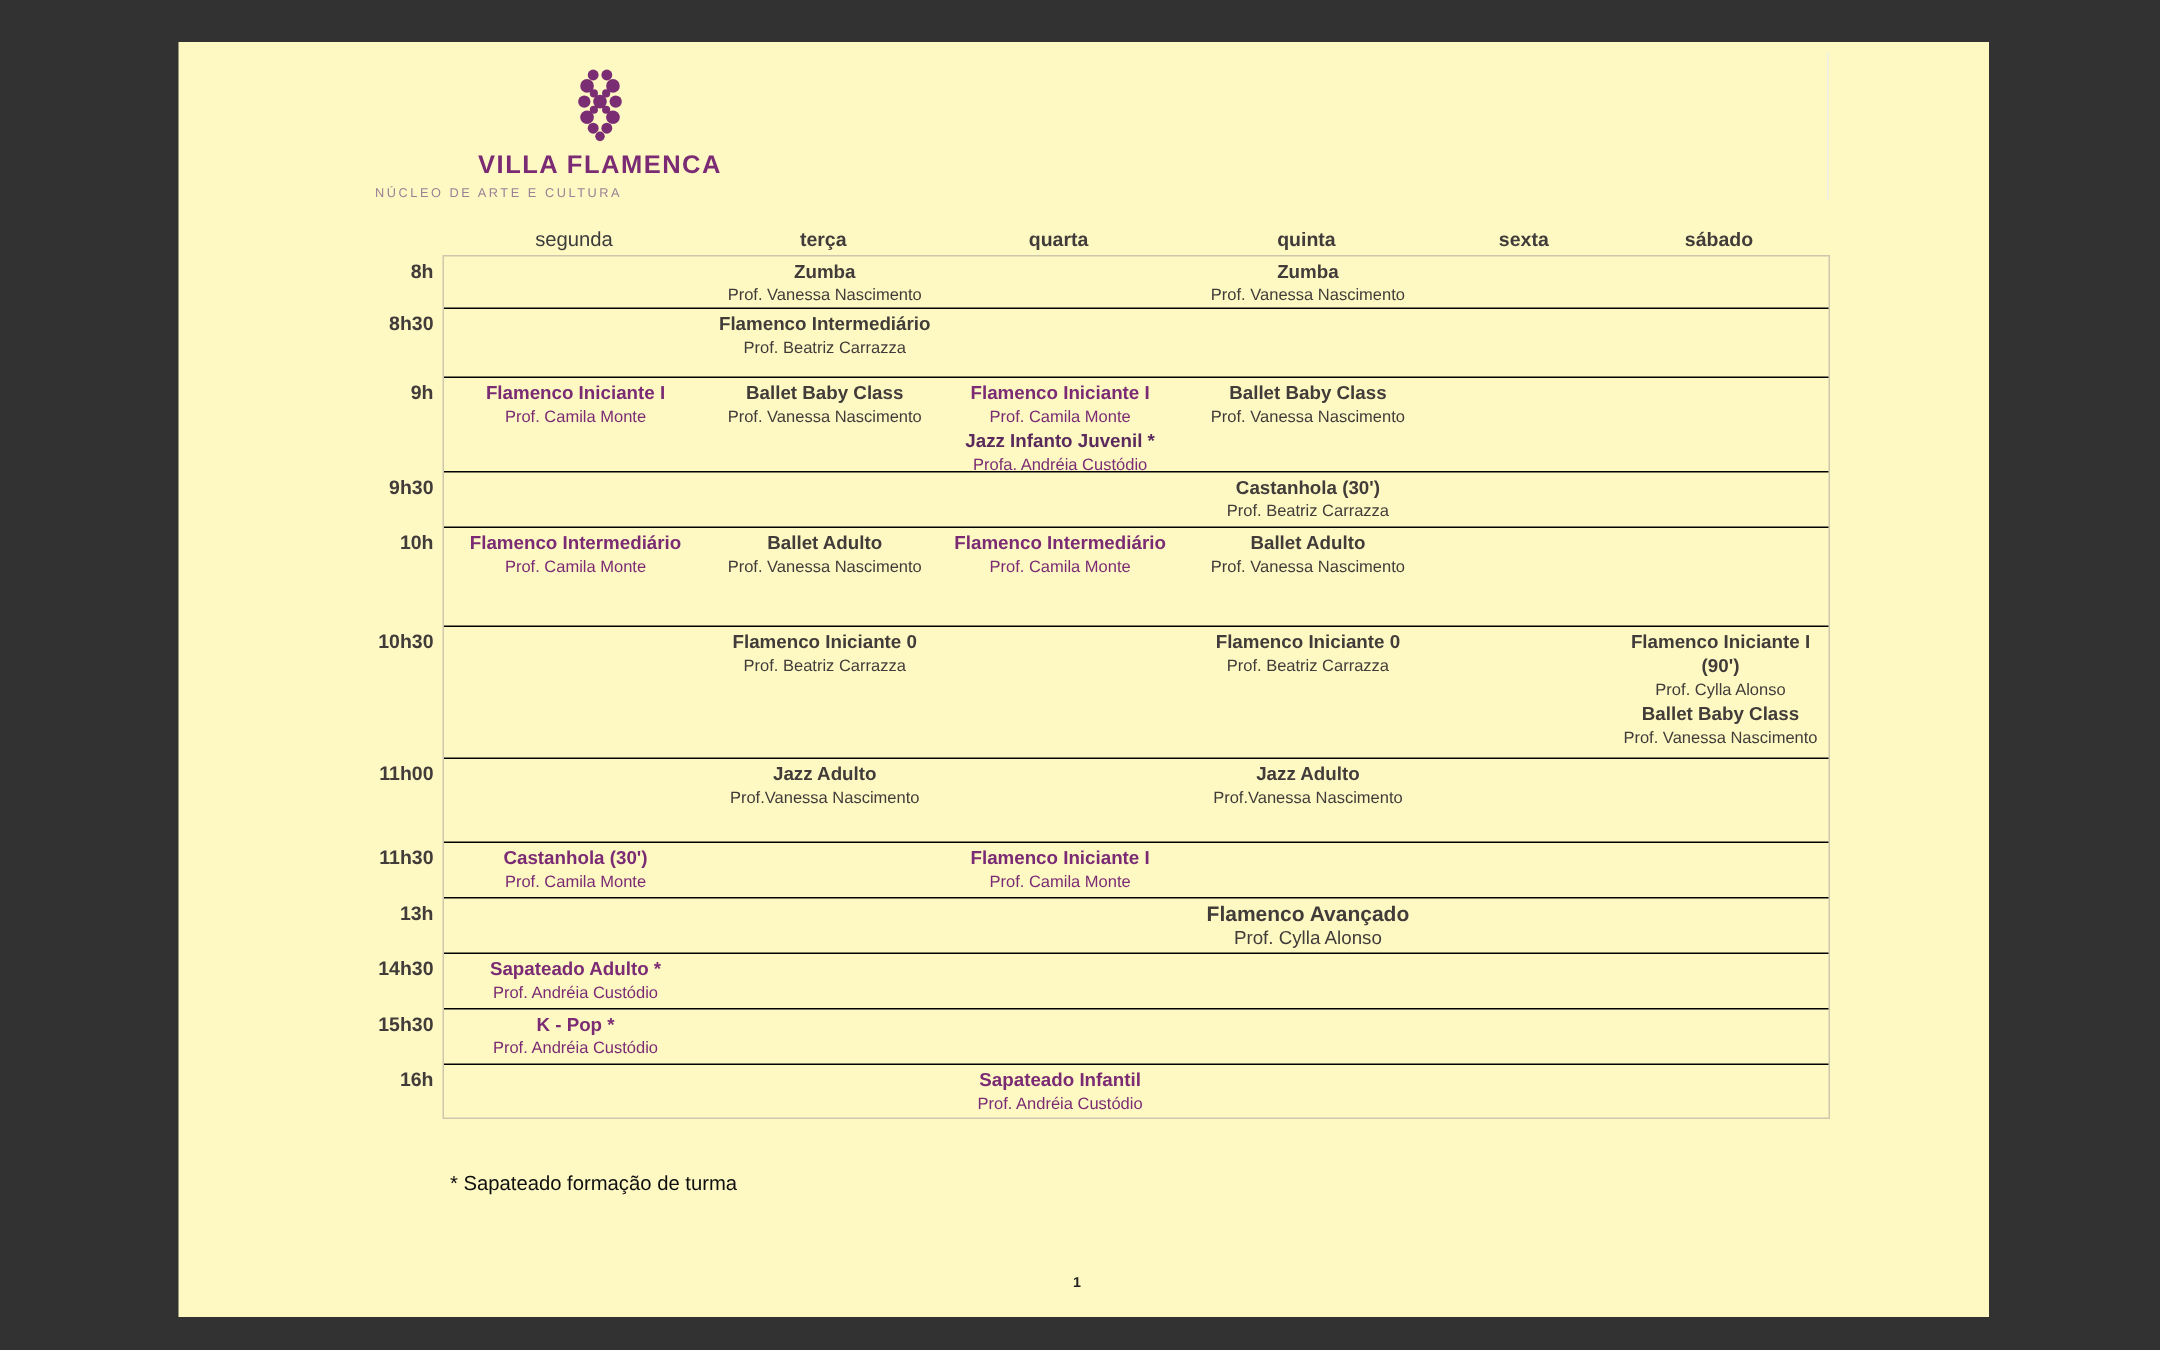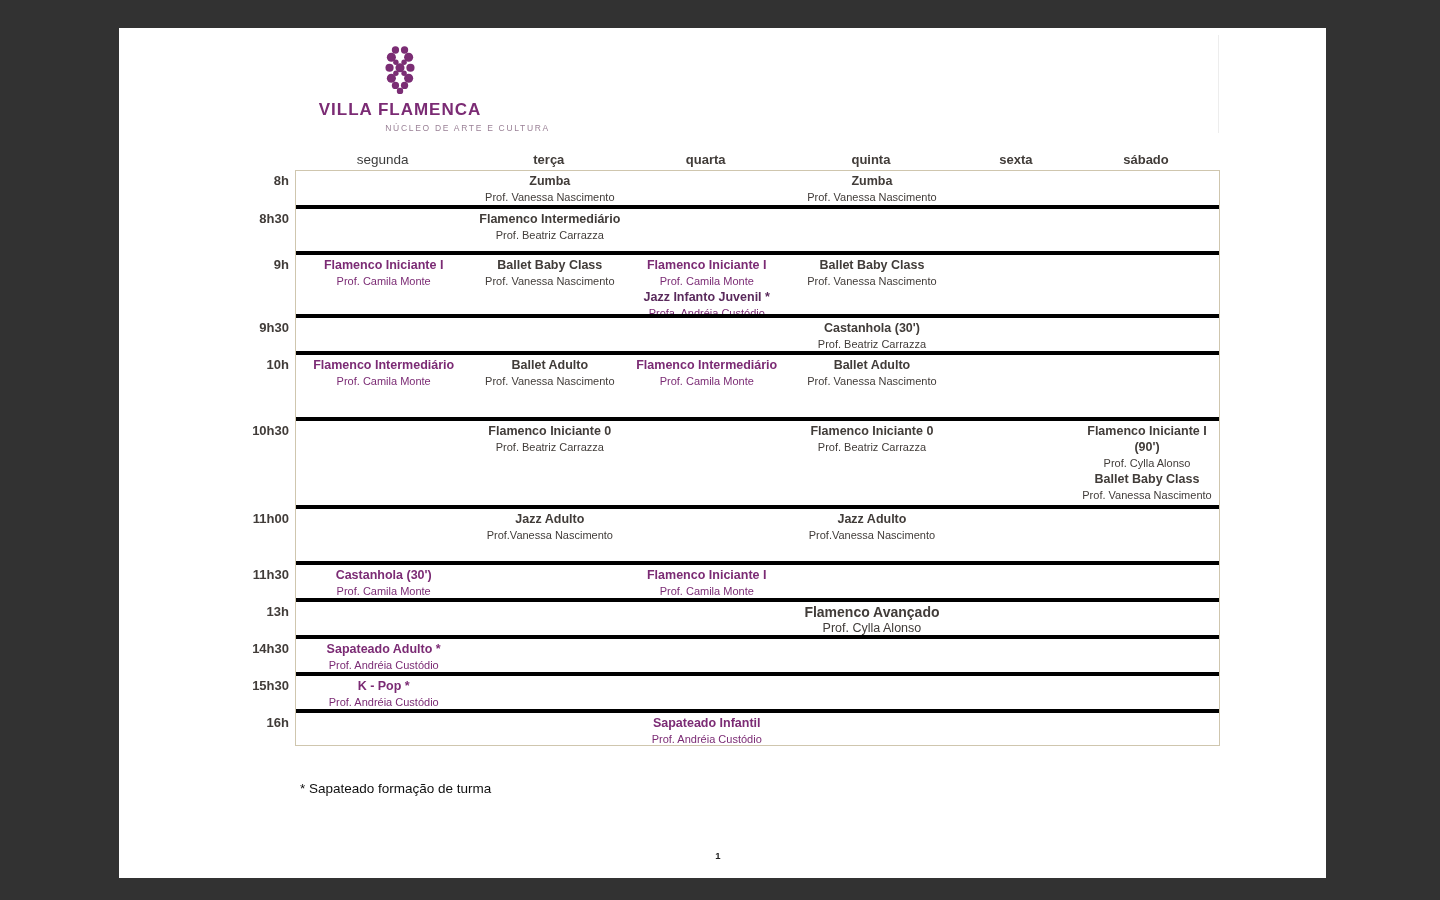--- a/index.html
+++ b/index.html
@@ -6,51 +6,51 @@
   body{
     width:1440px;height:900px;
     background:#323232;
     font-family:"Liberation Sans", sans-serif;
     overflow:hidden;
     position:relative;
   }
   .page{
     position:absolute;left:119px;top:28px;
     width:1207px;height:850px;
-    background:#ffffff;
+    background:#fef9c3;
   }
   
   .logo-icon{position:absolute;left:261px;top:14px;}
   .logo-title{
     position:absolute;left:131px;top:72px;width:300px;
     text-align:center;font-size:17px;font-weight:bold;
     letter-spacing:1px;color:#7b2b74;white-space:nowrap;
   }
   .logo-sub{
     position:absolute;left:131px;top:95px;width:300px;
-    text-align:right;font-size:8.5px;letter-spacing:1.7px;
+    text-align:left;font-size:8.5px;letter-spacing:1.7px;
     color:#9a8196;white-space:nowrap;
   }
   .vline{position:absolute;left:1099px;top:7px;width:1px;height:98px;background:#ededed;}
 
   
   .day-row{position:absolute;left:176px;top:124px;width:923px;height:17px;}
   .day{
     position:absolute;top:0;transform:translateX(-50%);
     font-size:13px;font-weight:bold;color:#413c39;white-space:nowrap;
   }
   .day.reg{font-weight:normal;font-size:13.5px;color:#3c3c3c;}
 
   
   .sched{
     position:absolute;left:176px;top:142px;width:923px;
     border:1px solid #cfc6ae;
   }
   .row{position:relative;box-sizing:border-box;}
-  .row + .row{border-top:4px solid #000000;}
+  .row + .row{border-top:1px solid #000000;}
   .time{
     position:absolute;right:calc(100% + 7px);top:2px;
     font-size:13px;font-weight:bold;color:#413c39;white-space:nowrap;
   }
   .cell{
     position:absolute;top:2px;width:212px;
     transform:translateX(-50%);text-align:center;
   }
   .line{font-size:11px;line-height:16px;color:#413c39;white-space:nowrap;}
   .line.t{font-size:12.5px;}

